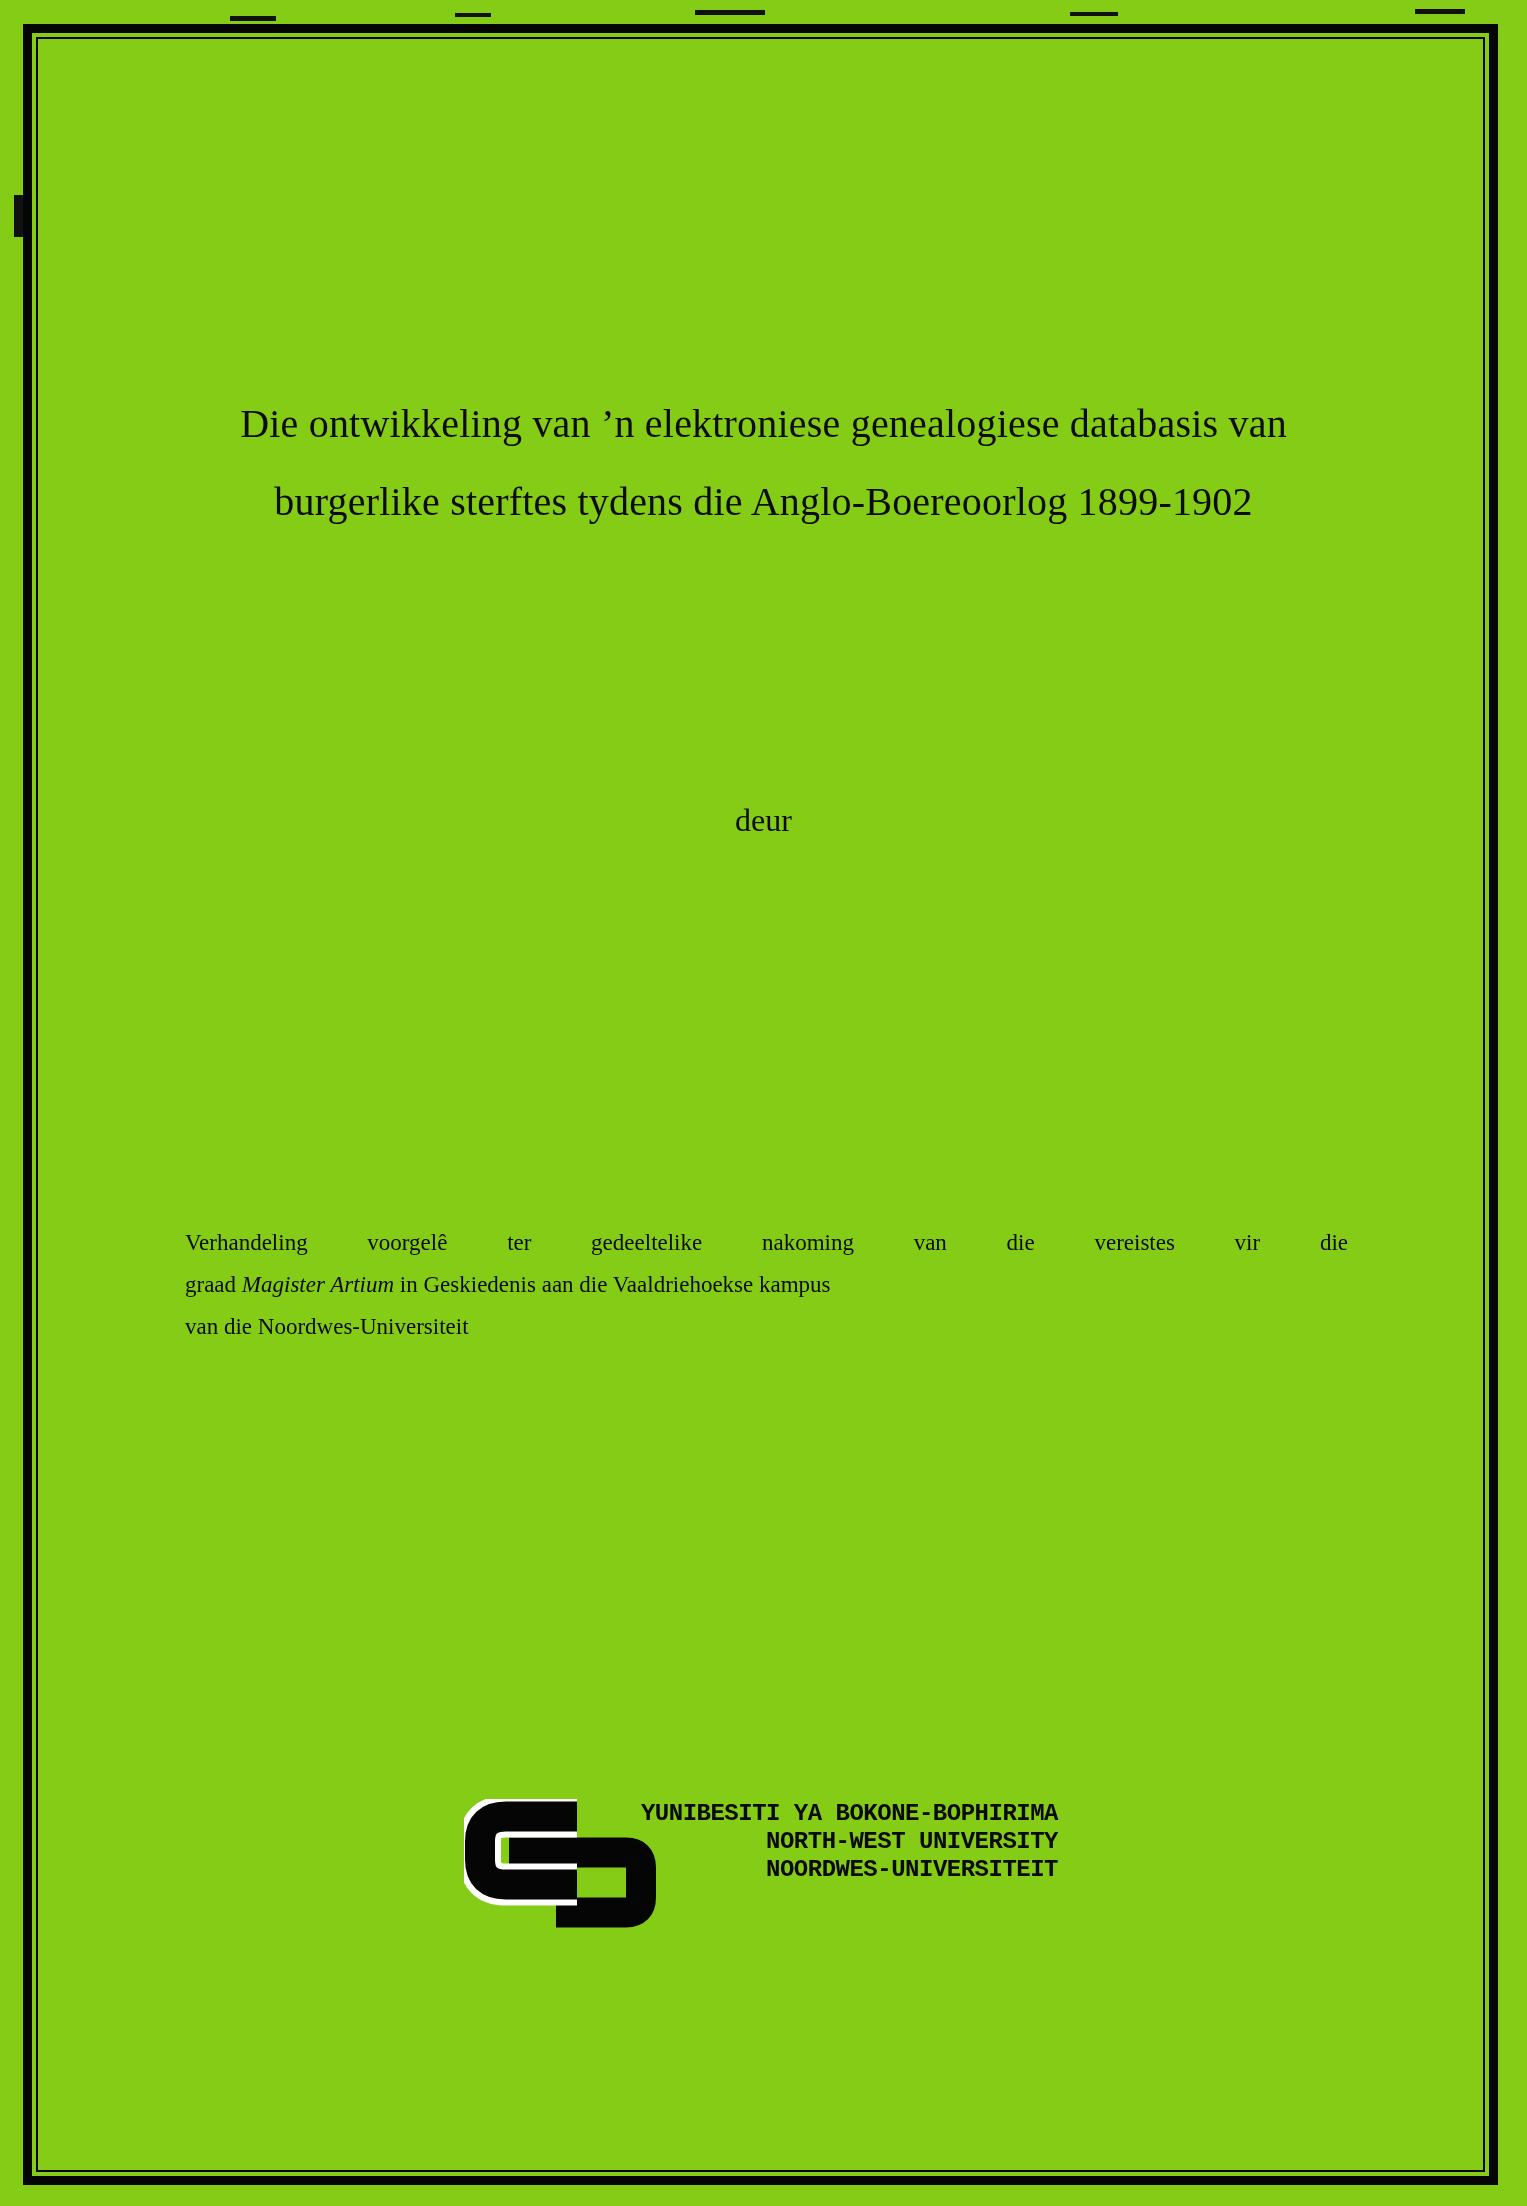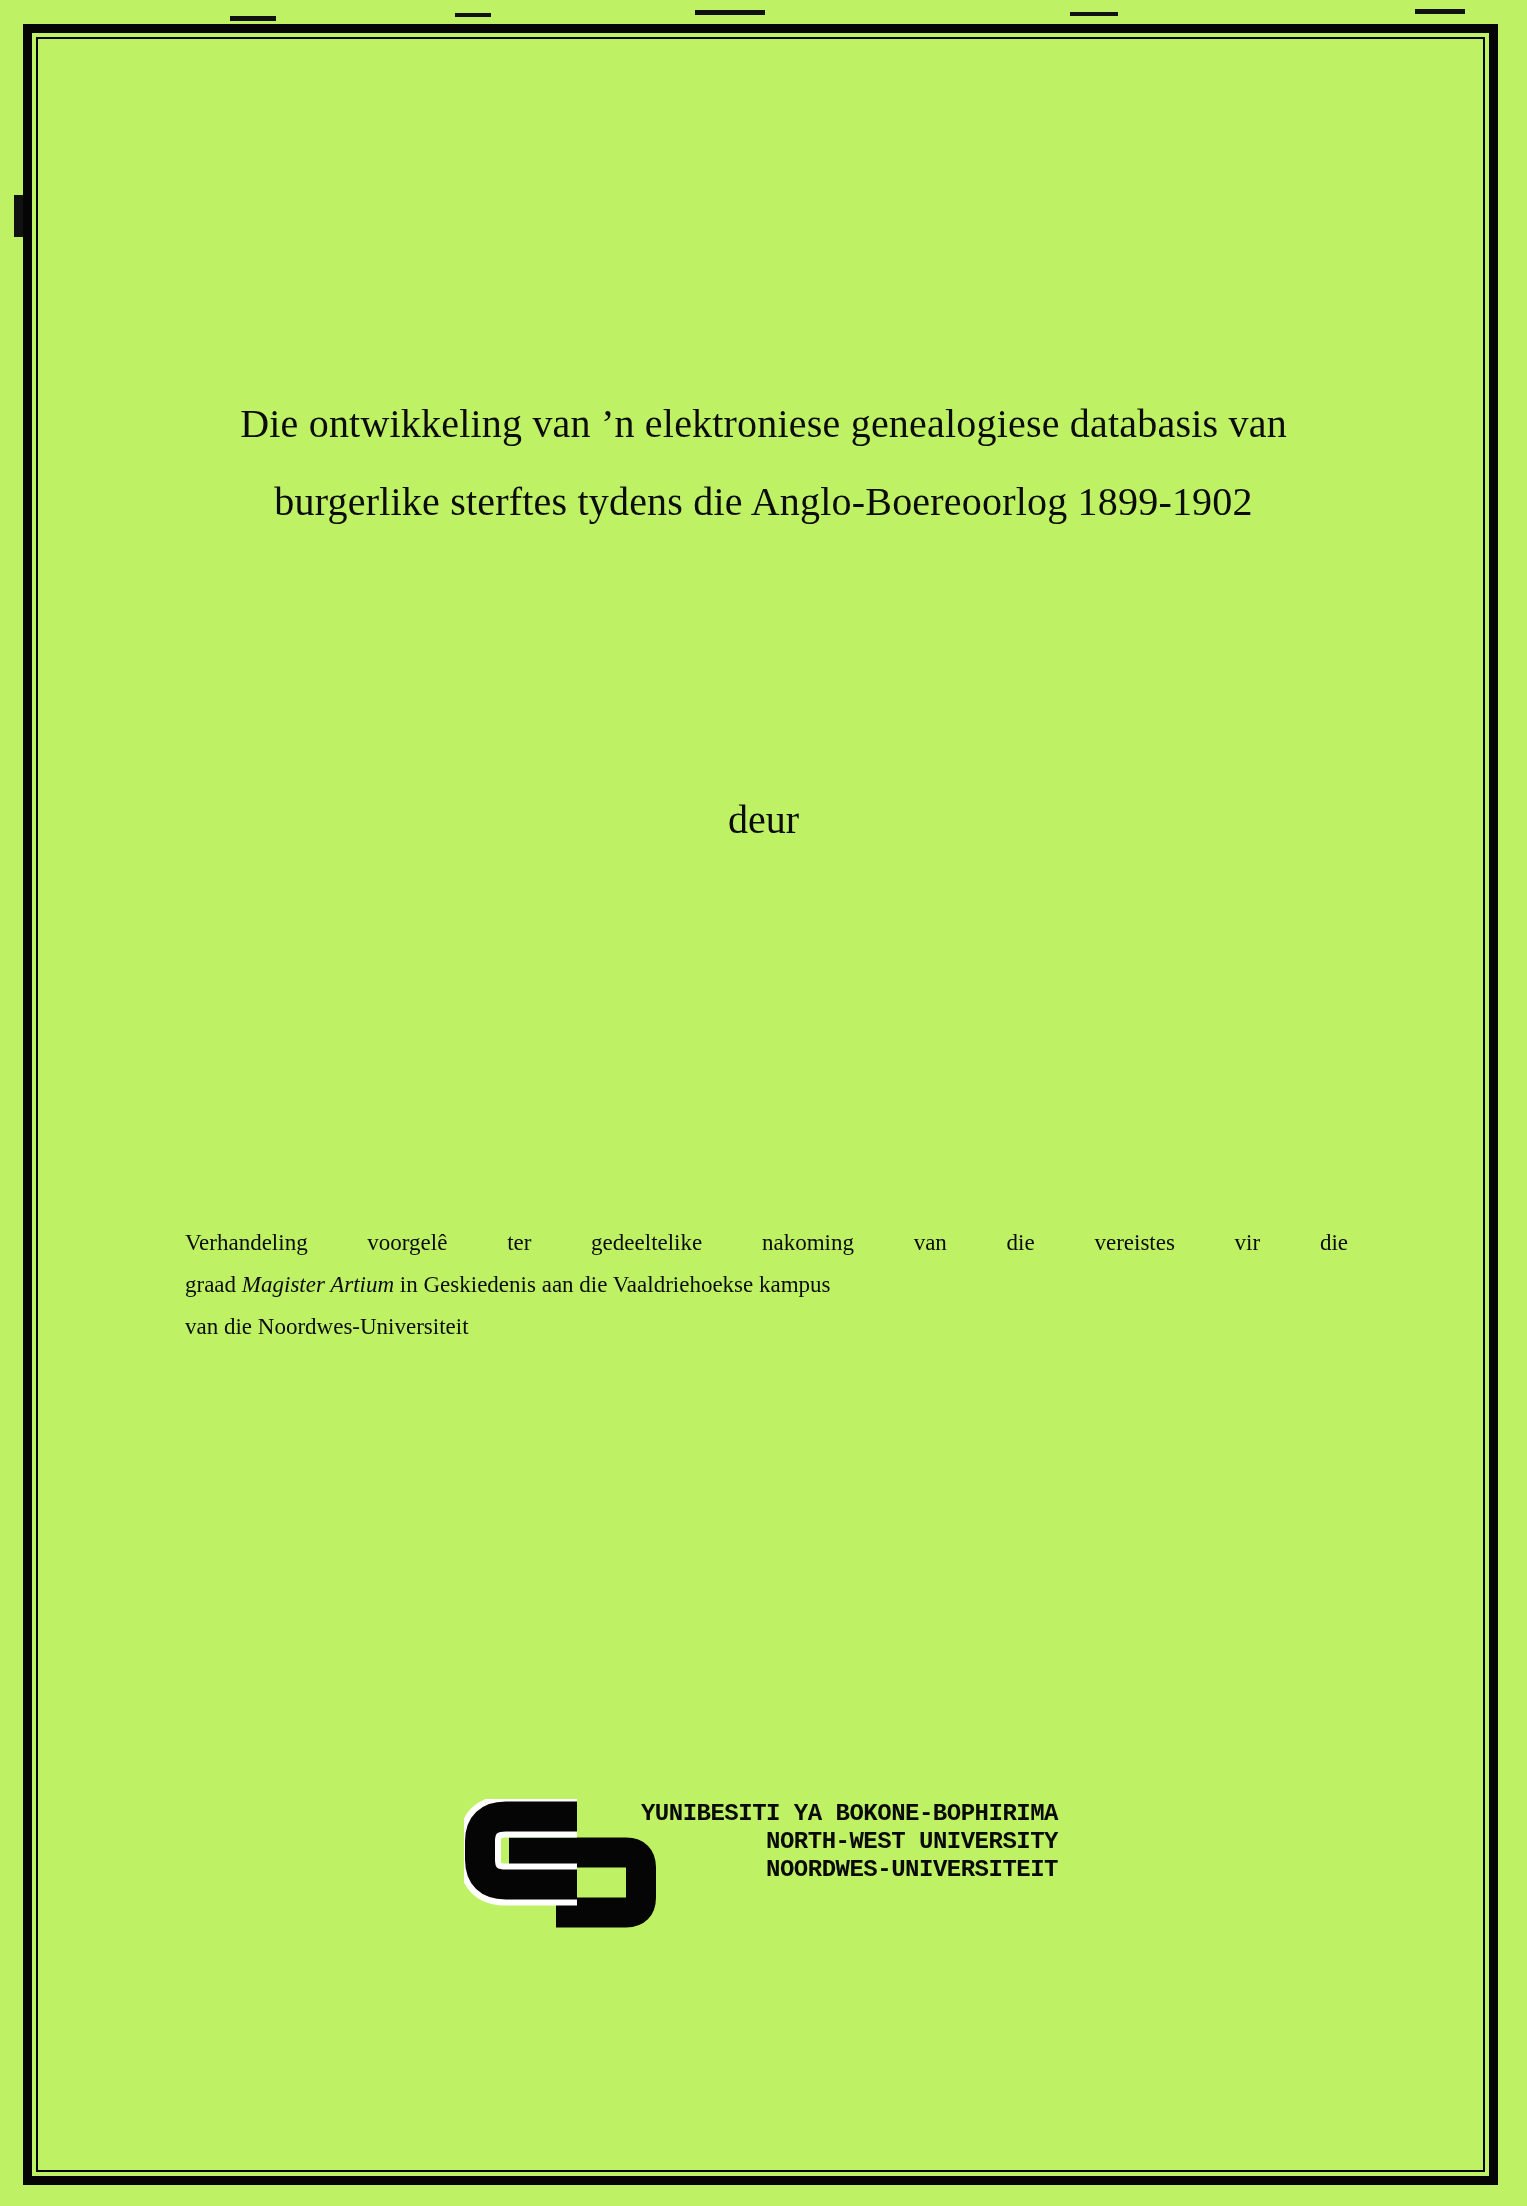--- a/index.html
+++ b/index.html
@@ -4,21 +4,21 @@
 <style>
   html, body {
     margin: 0;
     padding: 0;
     background: #ffffff;
   }
   .page {
     position: relative;
     width: 1527px;
     height: 2206px;
-    background: #bef264;
+    background: #84cc16;
     color: #0c0c0c;
     font-family: "Liberation Serif", serif;
     overflow: hidden;
   }
   
   .frame-outer {
     position: absolute;
     left: 23px;
     top: 24px;
     width: 1475px;
@@ -49,21 +49,21 @@
     font-size: 40px;
     line-height: 78px;
     letter-spacing: 0.2px;
   }
   .byline {
     position: absolute;
     left: 0;
     width: 1527px;
     top: 798px;
     text-align: center;
-    font-size: 40px;
+    font-size: 32px;
     line-height: 44px;
   }
   .author {
     position: absolute;
     left: 0;
     width: 1527px;
     top: 953px;
     text-align: center;
     font-size: 36px;
     line-height: 50px;

